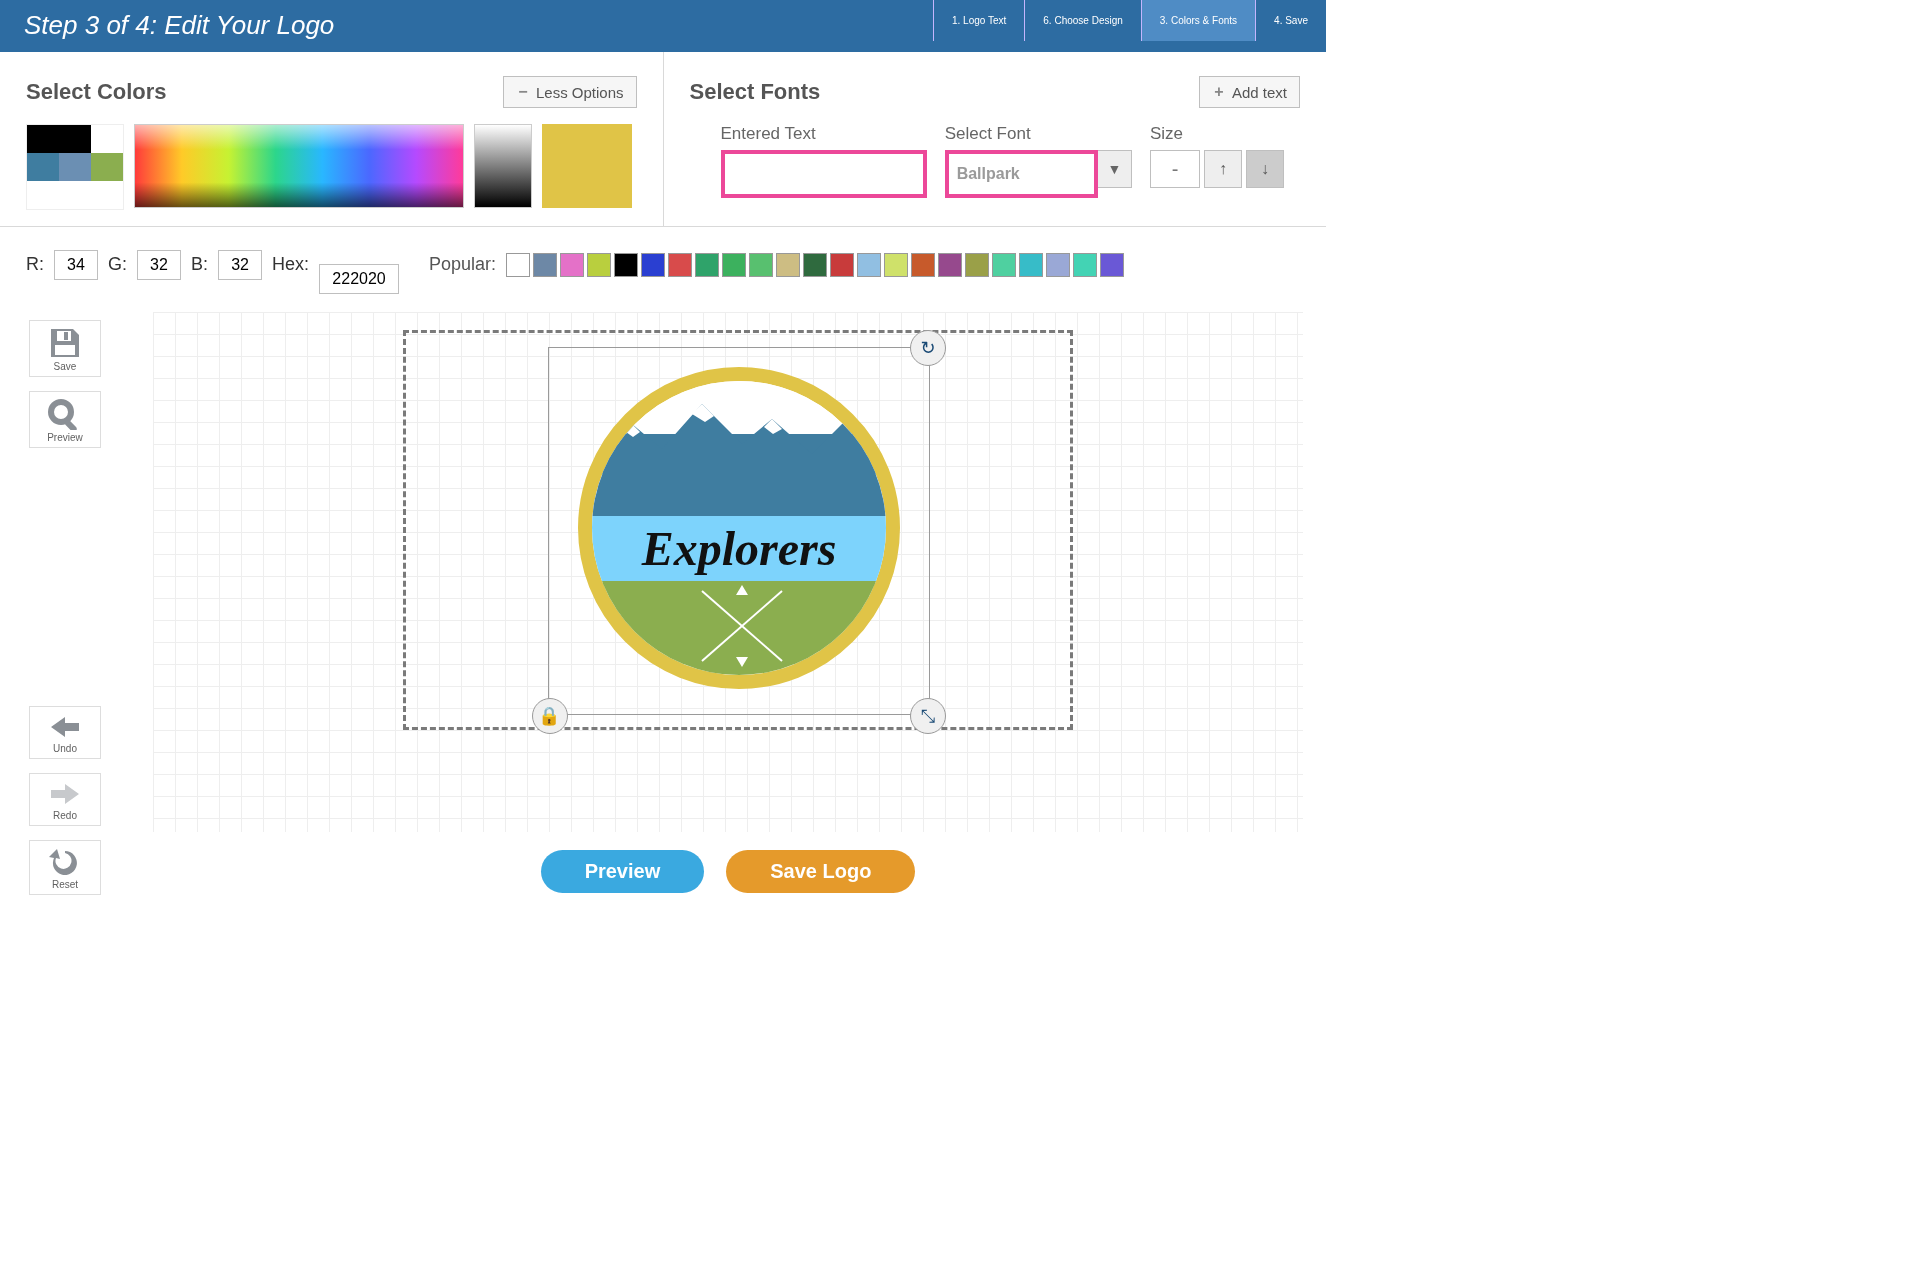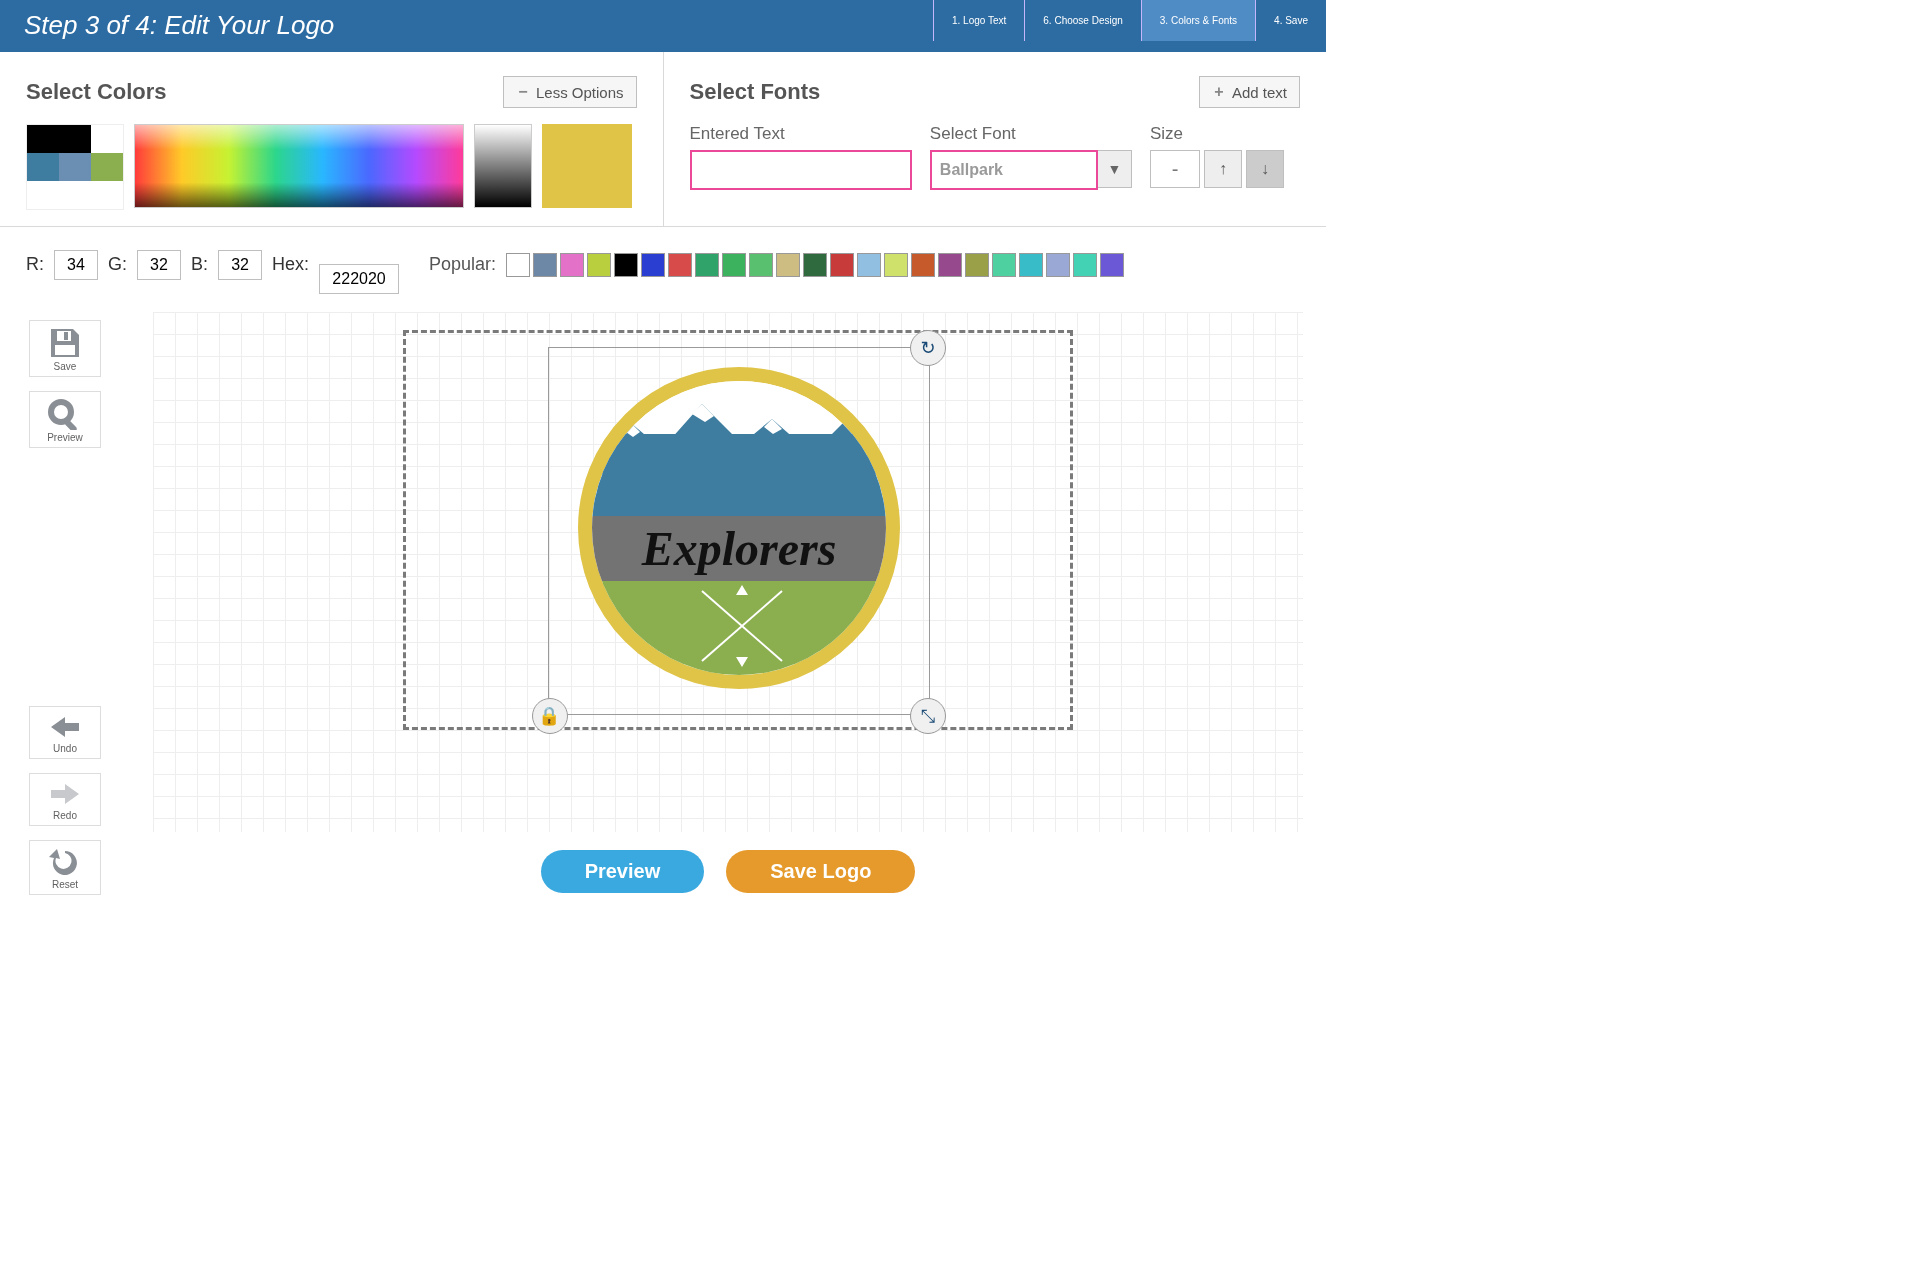--- a/index.html
+++ b/index.html
@@ -27,22 +27,22 @@
   .spectrum { width: 330px; height: 84px; background:
     linear-gradient(to bottom, rgba(255,255,255,.6), rgba(255,255,255,0) 30%, rgba(0,0,0,0) 70%, rgba(0,0,0,.6)),
     linear-gradient(to right, #ff3b3b, #ffca28, #c6f232, #2cd68b, #29b7ff, #4b68ff, #b54aff, #ff3b9a);
     border:1px solid #ccc; }
   .graybar { width: 58px; height: 84px; background: linear-gradient(to bottom, #fff, #000); border:1px solid #ccc; }
   .swatch-big { width: 90px; height: 84px; background: #e0c447; }
 
   
   .font-row { display: flex; gap: 18px; }
   .fcol label { display:block; font-size: 17px; color: #666; margin-bottom: 6px; }
-  .fcol input[type=text] { height: 40px; border: 2px solid #ec4899; padding: 0 8px; font-size: 16px; width: 100%; }
-  .fcol.text { flex: 1.1; }
+  .fcol input[type=text] { height: 48px; border: 4px solid #ec4899; padding: 0 8px; font-size: 16px; width: 100%; }
+  .fcol.text { flex: 1.1; margin-left: 31px; }
   .fcol.font { flex: 1; }
   .fcol.size { width: 150px; }
   .select { display:flex; }
   .select input { flex:1; color:#9a9a9a; font-weight:700; }
   .select .arrow { width: 34px; height: 38px; border:1px solid #bfbfbf; border-left:0; background:#eee; display:flex; align-items:center; justify-content:center; color:#666; }
   .size-row { display:flex; gap:4px; }
   .size-row .val { width:50px; height:38px; border:1px solid #bfbfbf; text-align:center; font-size:20px; color:#777; line-height:36px; }
   .size-row button { width:38px; height:38px; border:1px solid #bfbfbf; background:#eee; font-size:16px; color:#5a5a5a; cursor:pointer; }
   .size-row button.active { background:#ccc; }
 
@@ -71,21 +71,21 @@
     background-size: 22px 22px; background-color:#fff; position:relative; }
   .dashbox { position:absolute; left:250px; top:18px; width:670px; height:400px; border:3px dashed #7a7a7a; }
   .selbox { position:absolute; left:395px; top:35px; width:382px; height:368px; border:1px solid #9a9a9a; }
   .handle { position:absolute; width:36px; height:36px; border-radius:50%; background:#f0f0f0; border:1px solid #9a9a9a; display:flex; align-items:center; justify-content:center; color:#1a4a75; font-size:18px; }
 
   .logo { position:absolute; left:425px; top:55px; width:322px; height:322px; }
   .logo-ring { width:100%; height:100%; border-radius:50%; border:14px solid #e0c447; background:#fff; overflow:hidden; position:relative; }
   .sky { position:absolute; left:0; right:0; top:0; height:46%; background:#fff; }
   .mtn { position:absolute; left:0; right:0; top:18%; height:28%; background:#3f7da0; }
   .mtn svg{position:absolute;top:-40px;left:0;}
-  .band { position:absolute; left:0; right:0; top:46%; height:22%; background:#737373; display:flex; align-items:center; justify-content:center; }
+  .band { position:absolute; left:0; right:0; top:46%; height:22%; background:#7dd3fc; display:flex; align-items:center; justify-content:center; }
   .band span { font-family: 'Brush Script MT', cursive; font-size:48px; font-style:italic; font-weight:700; color:#111; }
   .ground { position:absolute; left:0; right:0; top:68%; bottom:0; background:#8bae4f; }
   .ground svg{position:absolute;inset:0;}
 
   .action-row { display:flex; gap:22px; justify-content:center; margin-top:18px; }
   .pill { border:0; border-radius:24px; padding:10px 44px; font-size:20px; font-weight:700; color:#fff; cursor:pointer; }
   .pill.preview { background:#3aa9e0; }
   .pill.save { background:#e59a2b; }
 </style>
 </head>

